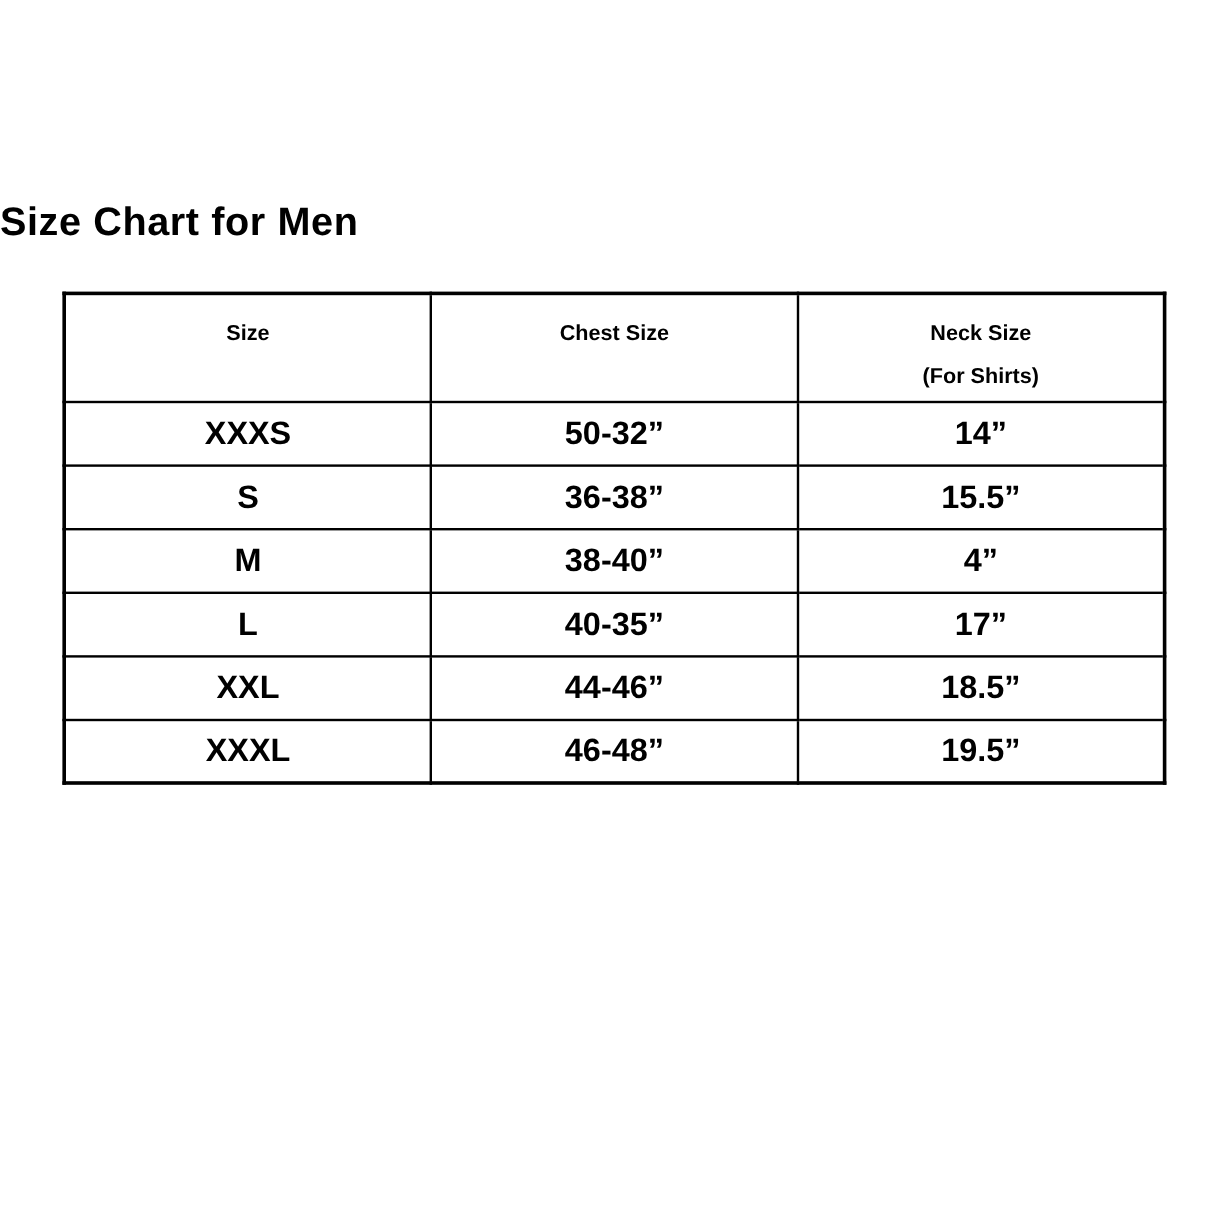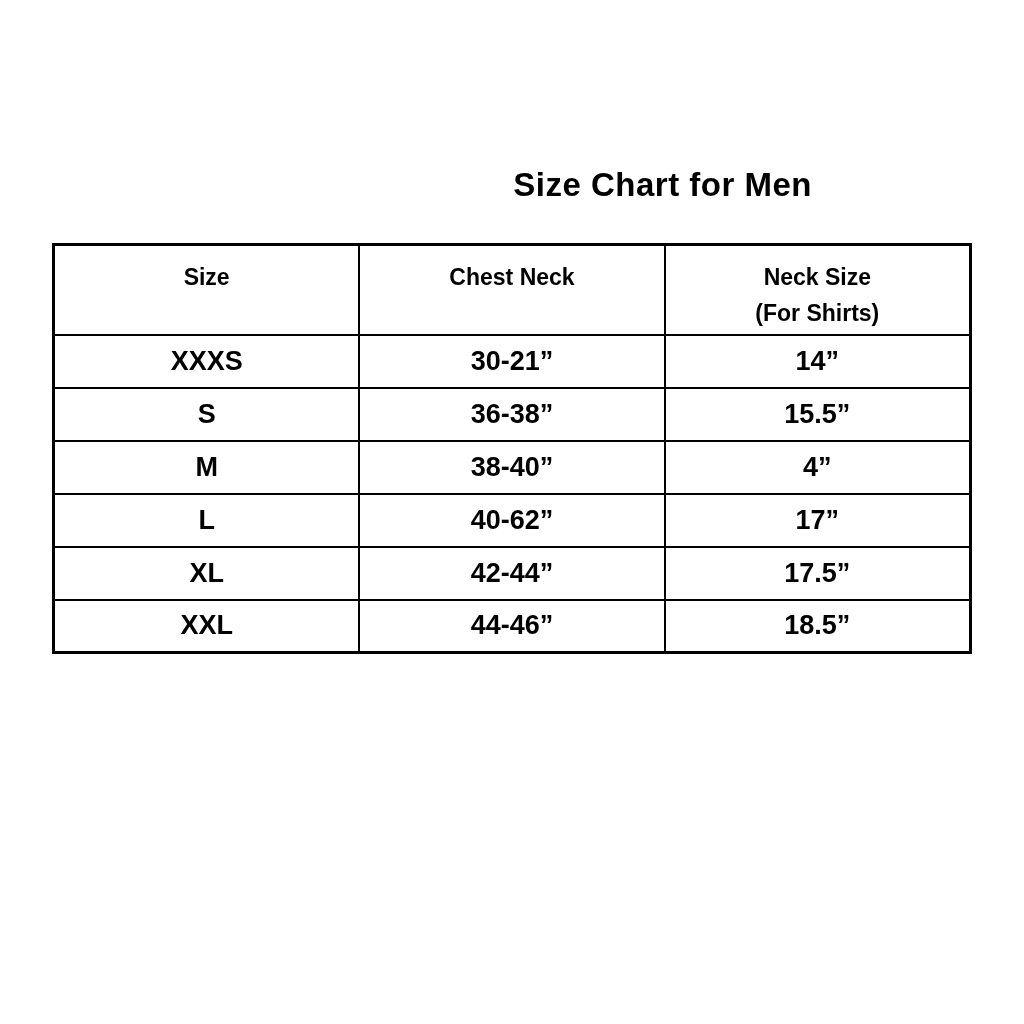--- a/index.html
+++ b/index.html
@@ -14,21 +14,21 @@
     color: #000000;
     position: relative;
     overflow: hidden;
   }
   .page-title {
     position: absolute;
     top: 165px;
     left: 0;
     width: 812px;
     margin: 0;
-    text-align: right;
+    text-align: left;
     font-size: 33px;
     font-weight: 700;
     line-height: 40px;
     letter-spacing: 0.5px;
   }
   table.size-chart {
     position: absolute;
     left: 52px;
     top: 243px;
     width: 920px;
@@ -44,21 +44,21 @@
     text-align: center;
     font-weight: 700;
     overflow: hidden;
   }
   table.size-chart thead tr {
     height: 90px;
   }
   table.size-chart th {
     vertical-align: top;
     padding-top: 13px;
-    font-size: 23px;
+    font-size: 18px;
     line-height: 36px;
   }
   table.size-chart tbody tr {
     height: 53px;
   }
   table.size-chart td {
     vertical-align: middle;
     font-size: 27px;
     line-height: 27px;
   }
@@ -68,52 +68,52 @@
 </style>
 </head>
 <body>
 
 <h1 class="page-title">Size Chart for Men</h1>
 
 <table class="size-chart">
   <thead>
     <tr>
       <th>Size</th>
-      <th>Chest Neck</th>
+      <th>Chest Size</th>
       <th>
         <span class="header-line">Neck Size</span>
         <span class="header-line">(For Shirts)</span>
       </th>
     </tr>
   </thead>
   <tbody>
     <tr>
       <td>XXXS</td>
-      <td>30-21”</td>
+      <td>50-32”</td>
       <td>14”</td>
     </tr>
     <tr>
       <td>S</td>
       <td>36-38”</td>
       <td>15.5”</td>
     </tr>
     <tr>
       <td>M</td>
       <td>38-40”</td>
       <td>4”</td>
     </tr>
     <tr>
       <td>L</td>
-      <td>40-62”</td>
+      <td>40-35”</td>
       <td>17”</td>
-    </tr>
-    <tr>
-      <td>XL</td>
-      <td>42-44”</td>
-      <td>17.5”</td>
     </tr>
     <tr>
       <td>XXL</td>
       <td>44-46”</td>
       <td>18.5”</td>
     </tr>
+    <tr>
+      <td>XXXL</td>
+      <td>46-48”</td>
+      <td>19.5”</td>
+    </tr>
   </tbody>
 </table>
 
 </body></html>

